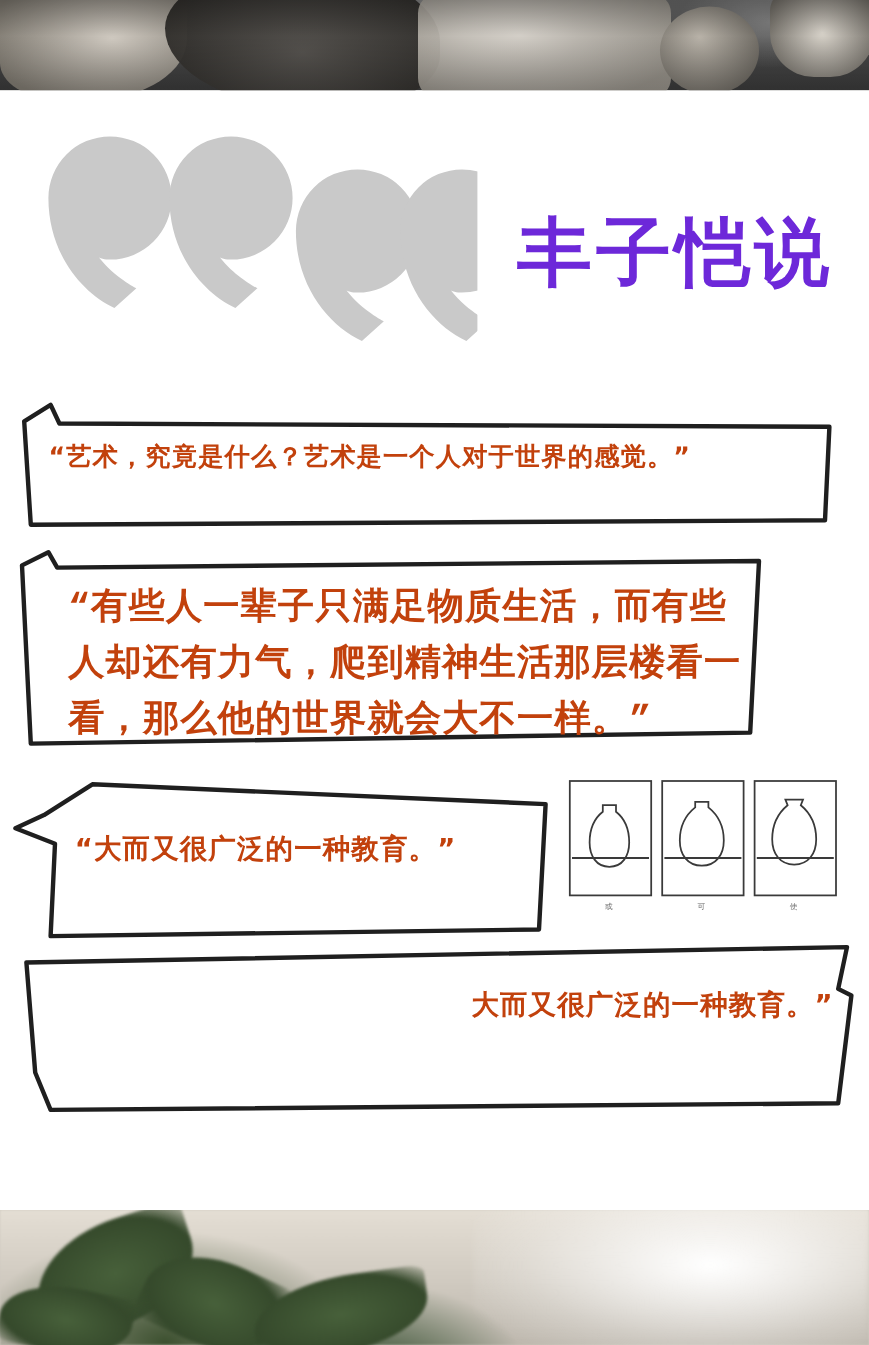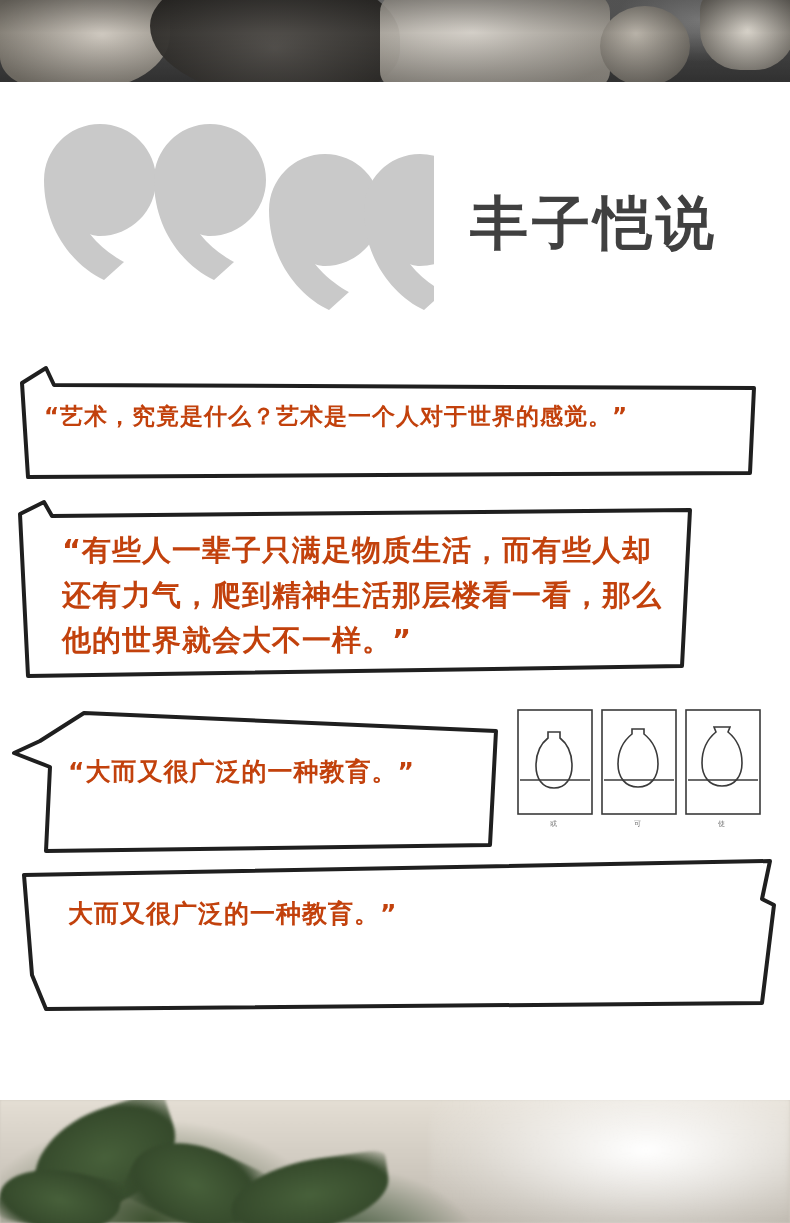--- a/index.html
+++ b/index.html
@@ -116,52 +116,52 @@
     left: 34px; top: 120px;
     width: 400px; height: 190px;
   }
 
   
   .title {
     position: absolute;
     left: 470px; top: 185px;
     font-family: Liberation Serif, serif;
     font-weight: 700;
-    font-size: 58px;
+    font-size: 68px;
     letter-spacing: 4px;
-    color: #404040;
+    color: #6d28d9;
     white-space: nowrap;
   }
 
   
   .quotes { position: absolute; left: 0; top: 0; width: 790px; height: 1100px; }
   .qbox { position: absolute; }
   .qbox svg { position: absolute; left: 0; top: 0; overflow: visible; }
   .qtext {
     position: absolute;
     font-family: "DejaVu Sans", "Liberation Sans", sans-serif;
     font-weight: 700;
     color: #c2410c;
     line-height: 1.55;
     letter-spacing: 1px;
   }
 
   #q1 { left: 18px; top: 365px; width: 740px; height: 115px; }
   #q1 .qtext { left: 26px; top: 34px; width: 700px; font-size: 23px; }
 
   #q2 { left: 14px; top: 500px; width: 680px; height: 180px; }
-  #q2 .qtext { left: 48px; top: 28px; width: 620px; font-size: 29px; }
+  #q2 .qtext { left: 48px; top: 28px; width: 620px; font-size: 33px; font-family: Liberation Mono, monospace; }
 
   #q3 { left: 10px; top: 705px; width: 490px; height: 150px; }
   #q3 .qtext { left: 58px; top: 48px; width: 420px; font-size: 25px; }
 
   #q4 { left: 18px; top: 855px; width: 760px; height: 160px; }
   #q4 .qtext { left: 50px; top: 40px; width: 690px; font-size: 25px; text-align: center; }
   #q4 .qtext .ln1 { display: block; text-align: left; }
-  #q4 .qtext .ln2 { display: block; text-align: left; }
+  #q4 .qtext .ln2 { display: block; text-align: right; }
 
   
   .vases {
     position: absolute;
     left: 516px; top: 708px;
     width: 250px; height: 128px;
   }
 </style>
 </head>
 <body>

